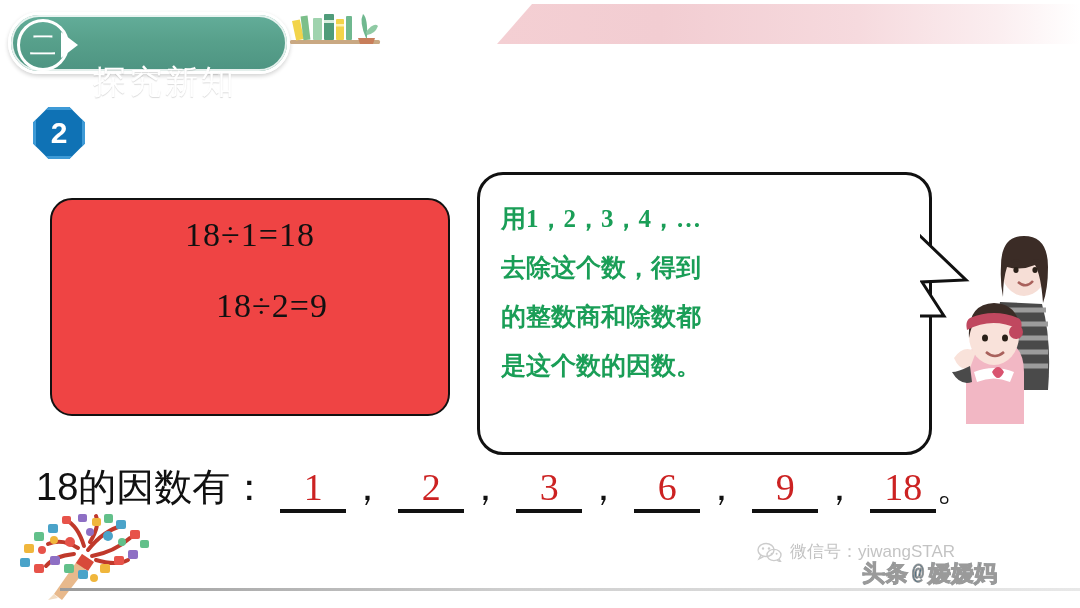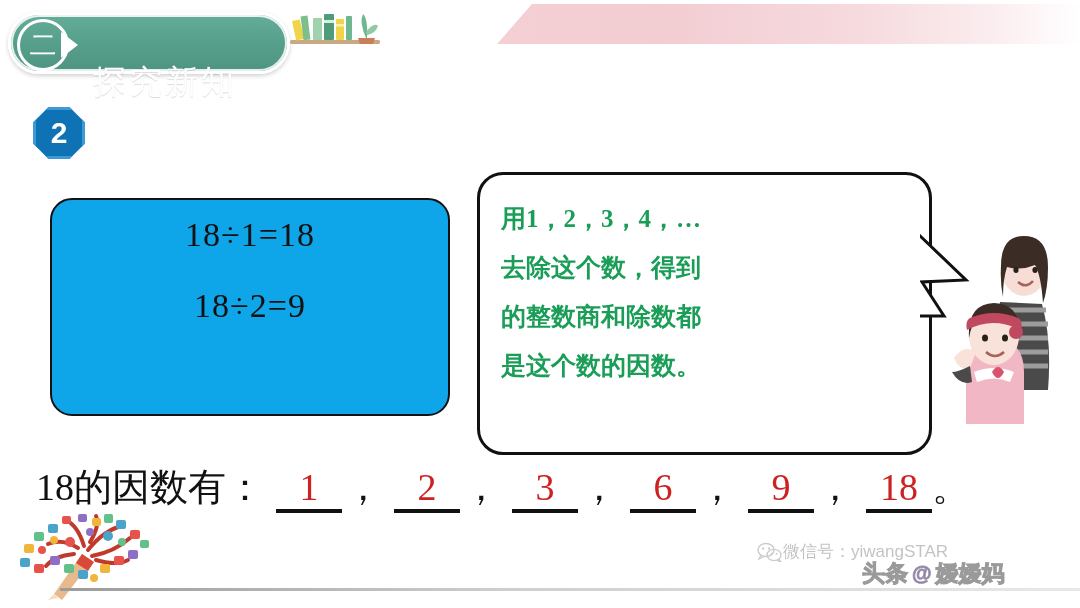--- a/index.html
+++ b/index.html
@@ -130,33 +130,33 @@
   
   .eq-box {
     position: absolute;
     left: 50px;
     top: 198px;
     width: 400px;
     height: 218px;
     border: 2px solid #111111;
     border-radius: 22px;
     box-sizing: border-box;
-    background: #0ea5e9;
+    background: #ef4444;
   }
   .eq-line {
     position: absolute;
     width: 100%;
     text-align: center;
     font-size: 34px;
     color: #111111;
     font-family: "Liberation Serif", serif;
     letter-spacing: 1px;
   }
   .eq-line.l0 { top: 16px; }
-  .eq-line.l1 { top: 87px; }
+  .eq-line.l1 { top: 87px; margin-left: 22px; }
   .eq-line.l2 { top: 148px; }
 
   
   .bubble {
     position: absolute;
     left: 477px;
     top: 172px;
     width: 455px;
     height: 283px;
   }
@@ -200,21 +200,21 @@
     left: 36px;
     top: 462px;
     height: 58px;
     display: flex;
     align-items: baseline;
     white-space: nowrap;
   }
   .answer-label {
     font-size: 38px;
     color: #111111;
-    font-family: Liberation Serif, serif;
+    font-family: Liberation Sans, sans-serif;
   }
   .blank {
     display: inline-block;
     position: relative;
     width: 66px;
     margin-left: 12px;
     text-align: center;
     border-bottom: 4px solid #111111;
     color: #cc2222;
     font-size: 38px;
@@ -241,31 +241,31 @@
     position: absolute;
     left: 757px;
     top: 540px;
     display: flex;
     align-items: center;
     color: #b9b9b9;
     font-size: 17px;
     font-family: "Liberation Sans", sans-serif;
     opacity: 0.85;
   }
-  .wm-wechat .wm-text { }
+  .wm-wechat .wm-text { margin-left: 7px; }
   .wm-toutiao {
     position: absolute;
     left: 862px;
     top: 558px;
     display: flex;
     align-items: center;
-    color: #8b5cf6;
+    color: #0c4a6e;
     font-size: 23px;
     font-weight: bold;
-    font-family: Liberation Sans, sans-serif;
+    font-family: Liberation Mono, monospace;
     -webkit-text-stroke: 1px #9a9a9a;
   }
   .wm-toutiao .at { margin: 0 4px; font-size: 20px; }
   .bottom-rule {
     position: absolute;
     left: 60px;
     top: 588px;
     width: 1020px;
     height: 3px;
     background: linear-gradient(to right, #9b9b9b 0%, #cfcfcf 45%, #e8e8e8 100%);

